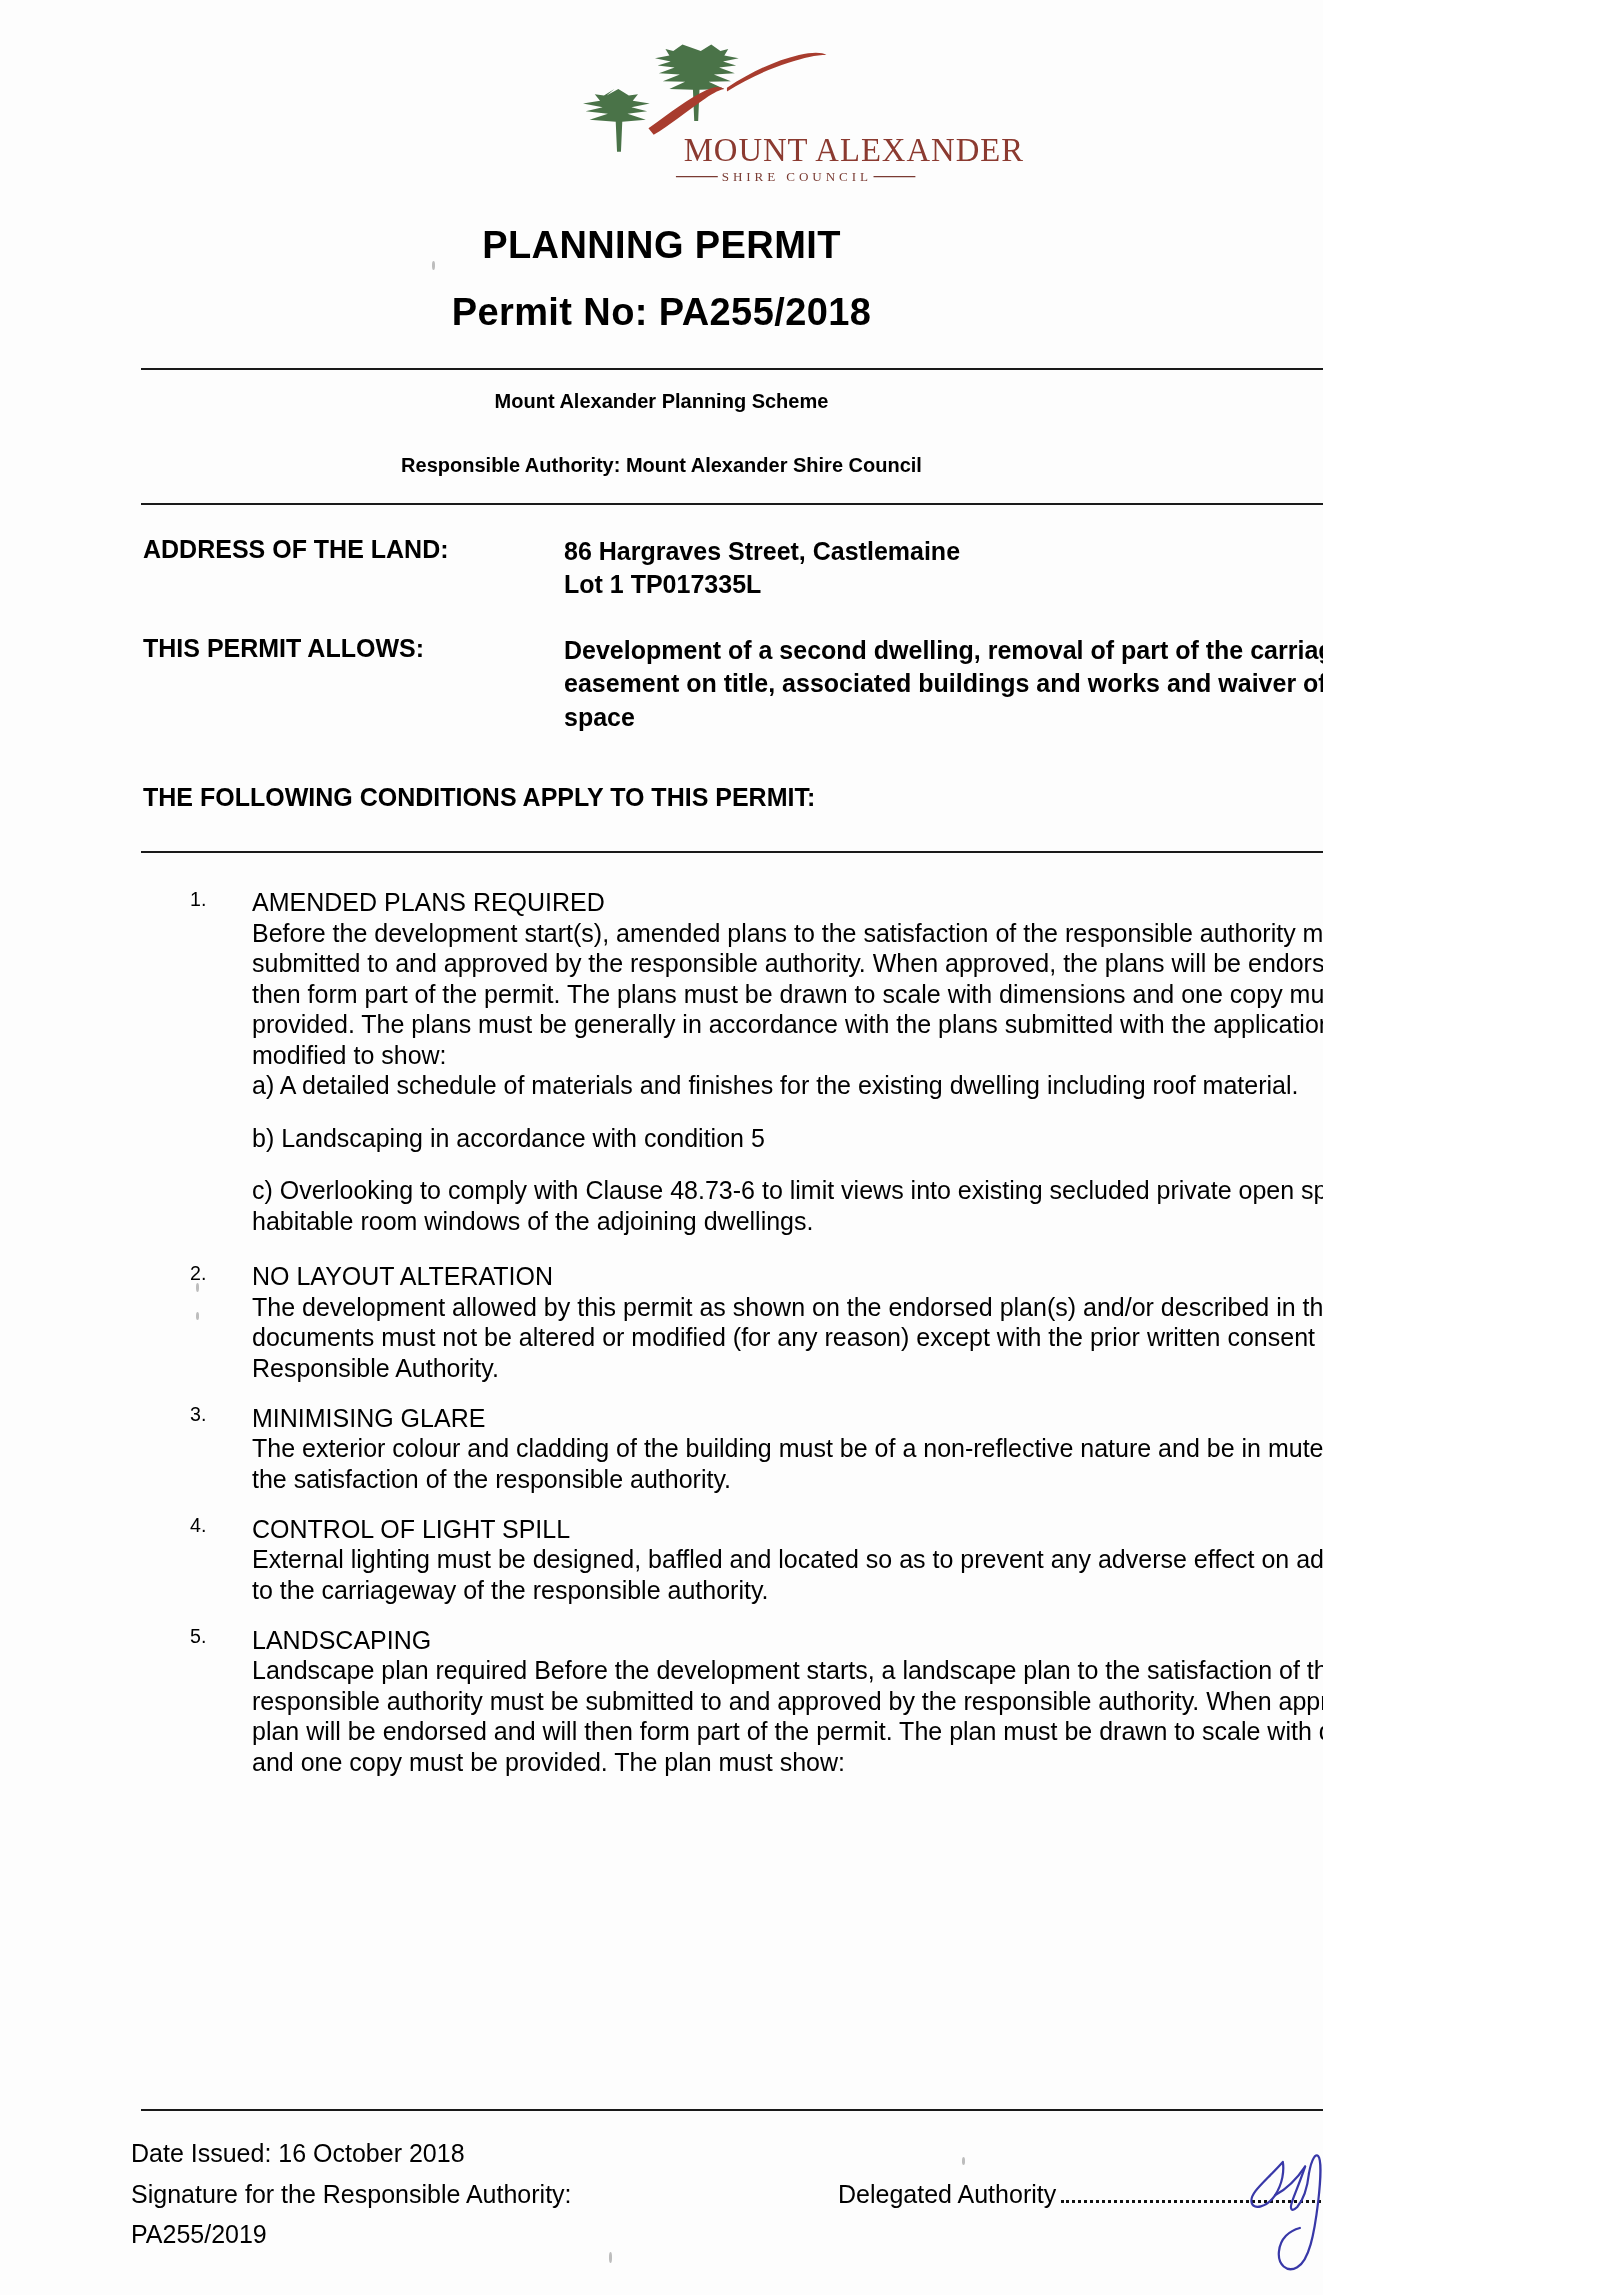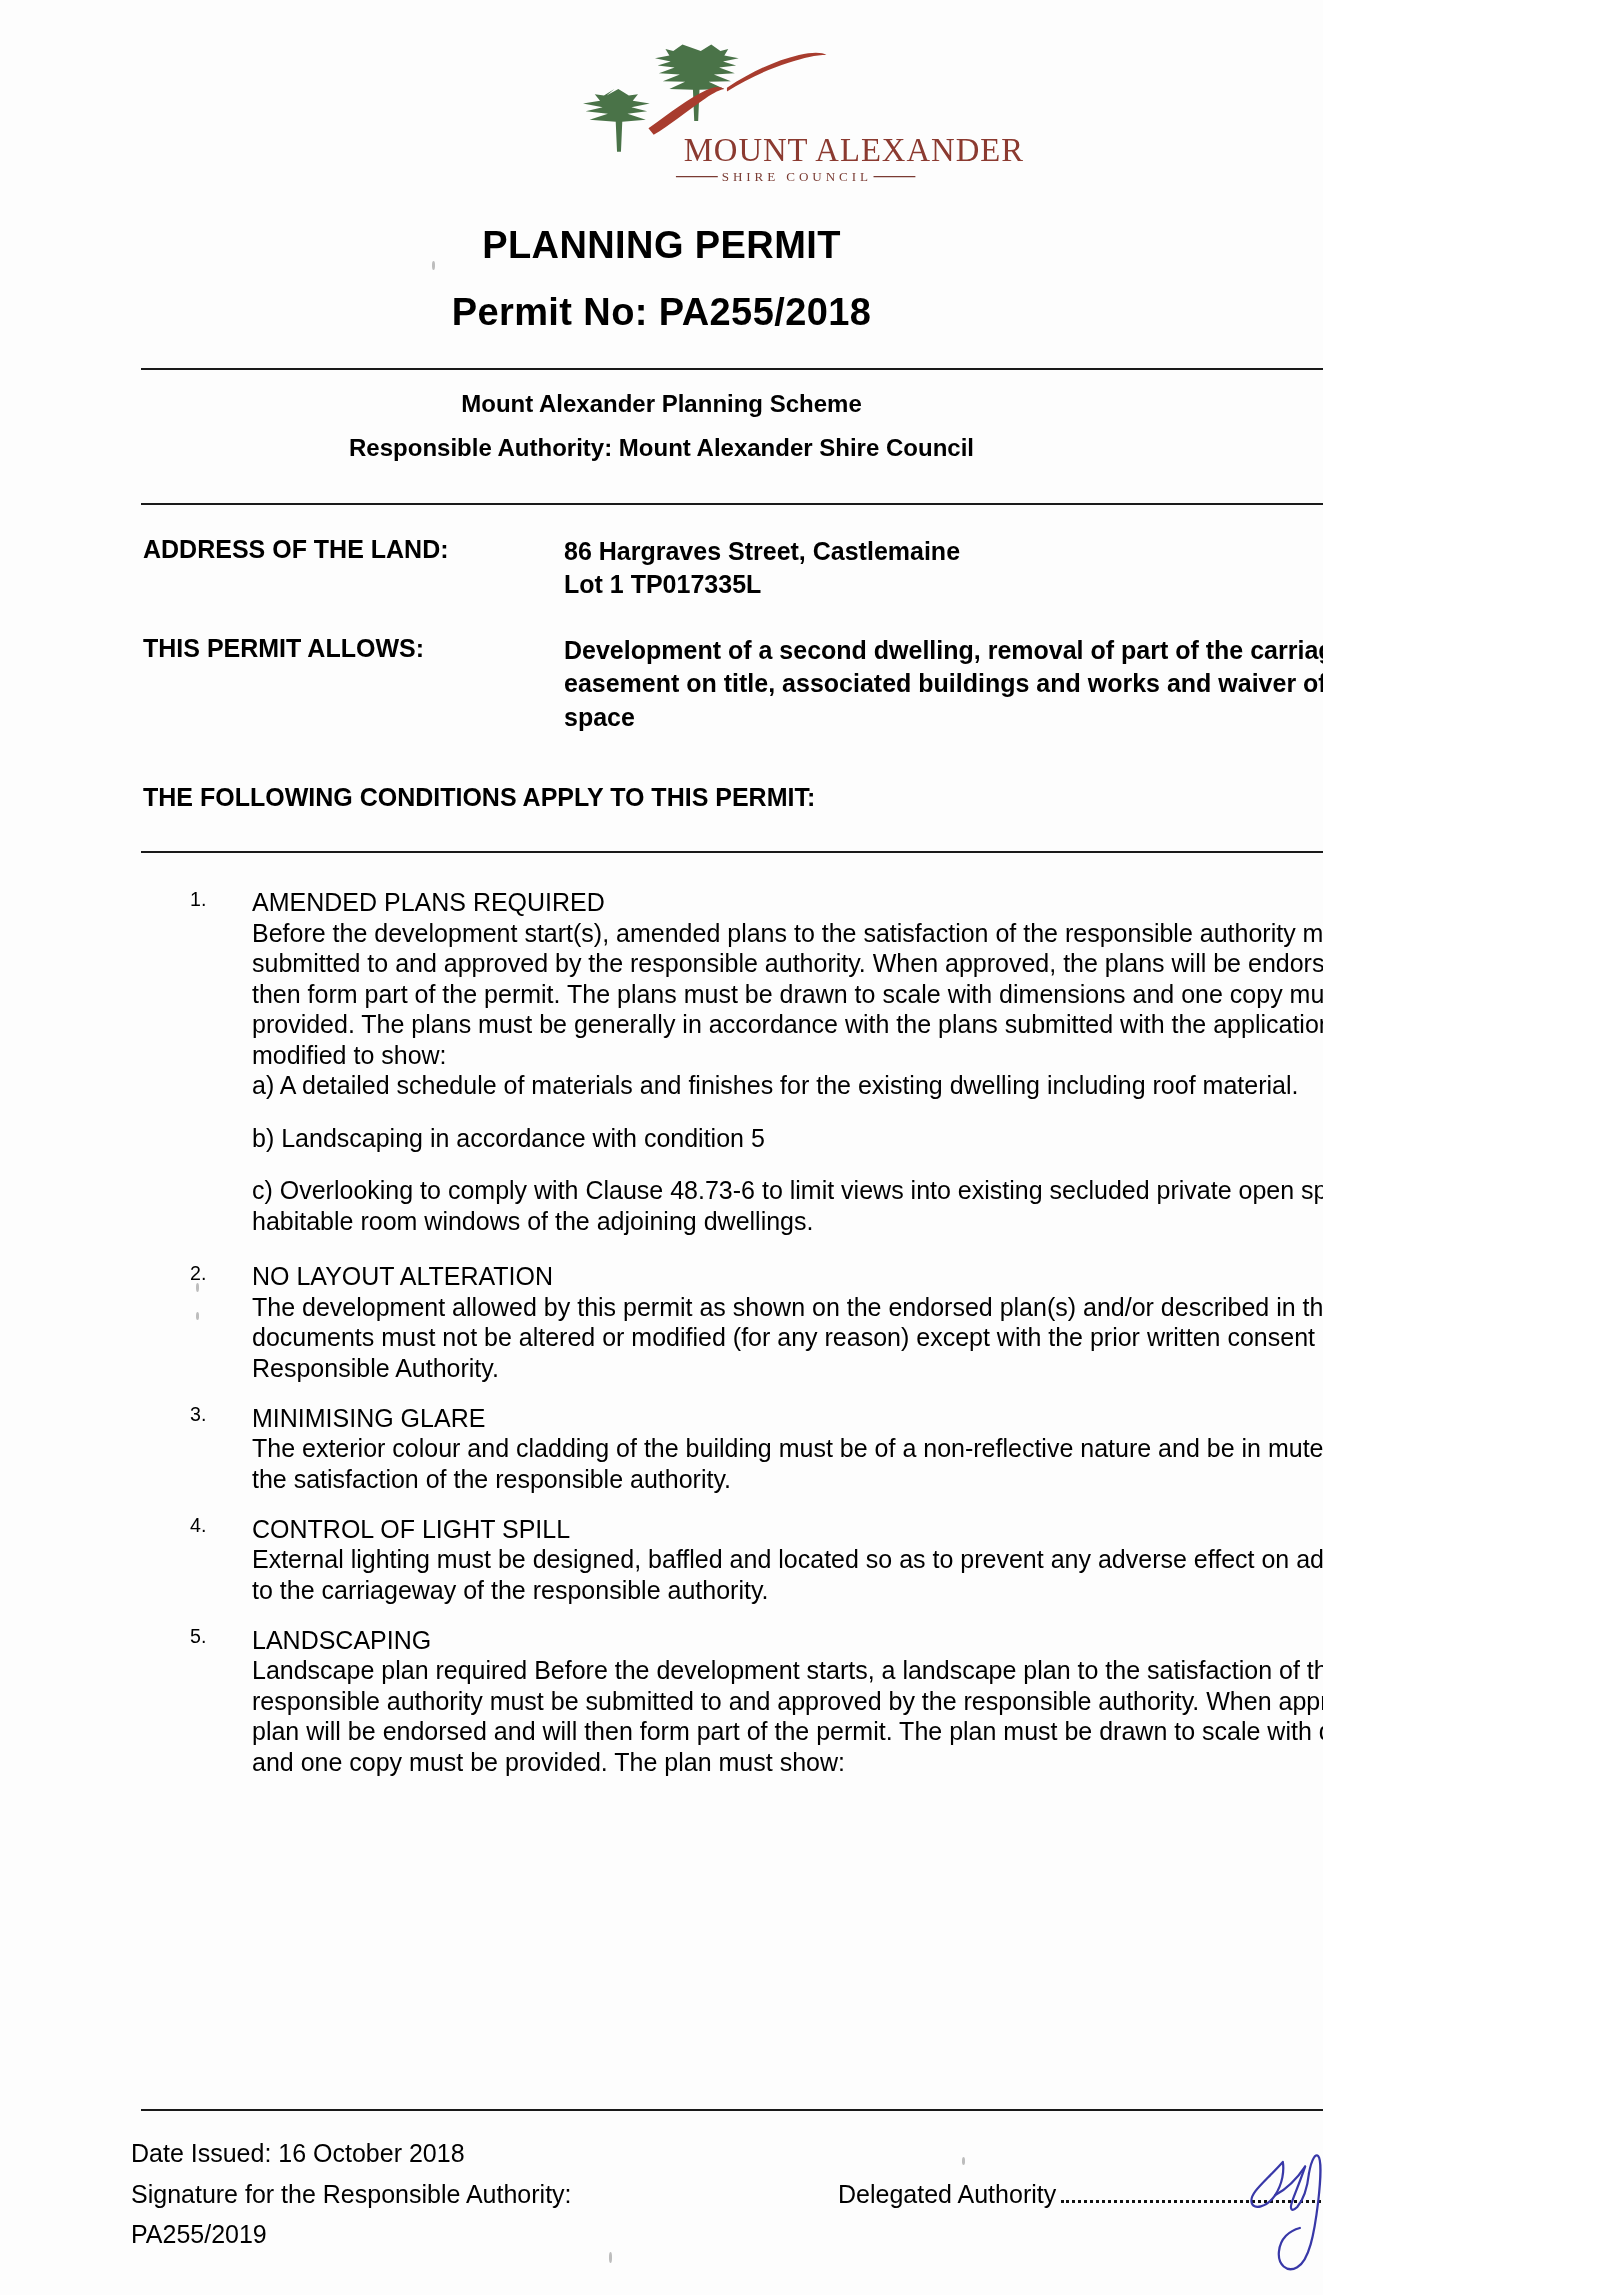--- a/index.html
+++ b/index.html
@@ -50,25 +50,25 @@
   }
   .rule-1 { top: 368px; }
   .rule-2 { top: 503px; }
   .rule-3 { top: 851px; }
   .rule-4 { top: 2109px; }
 
   .scheme-line {
     position: absolute;
     left: 0; right: 0;
     text-align: center;
-    font-size: 24px;
+    font-size: 20px;
     font-weight: bold;
   }
   .scheme-1 { top: 390px; }
-  .scheme-2 { top: 434px; }
+  .scheme-2 { top: 454px; }
 
   
   .field-label {
     position: absolute;
     left: 143px;
     font-size: 25px;
     font-weight: bold;
     white-space: nowrap;
   }
   .field-value {

